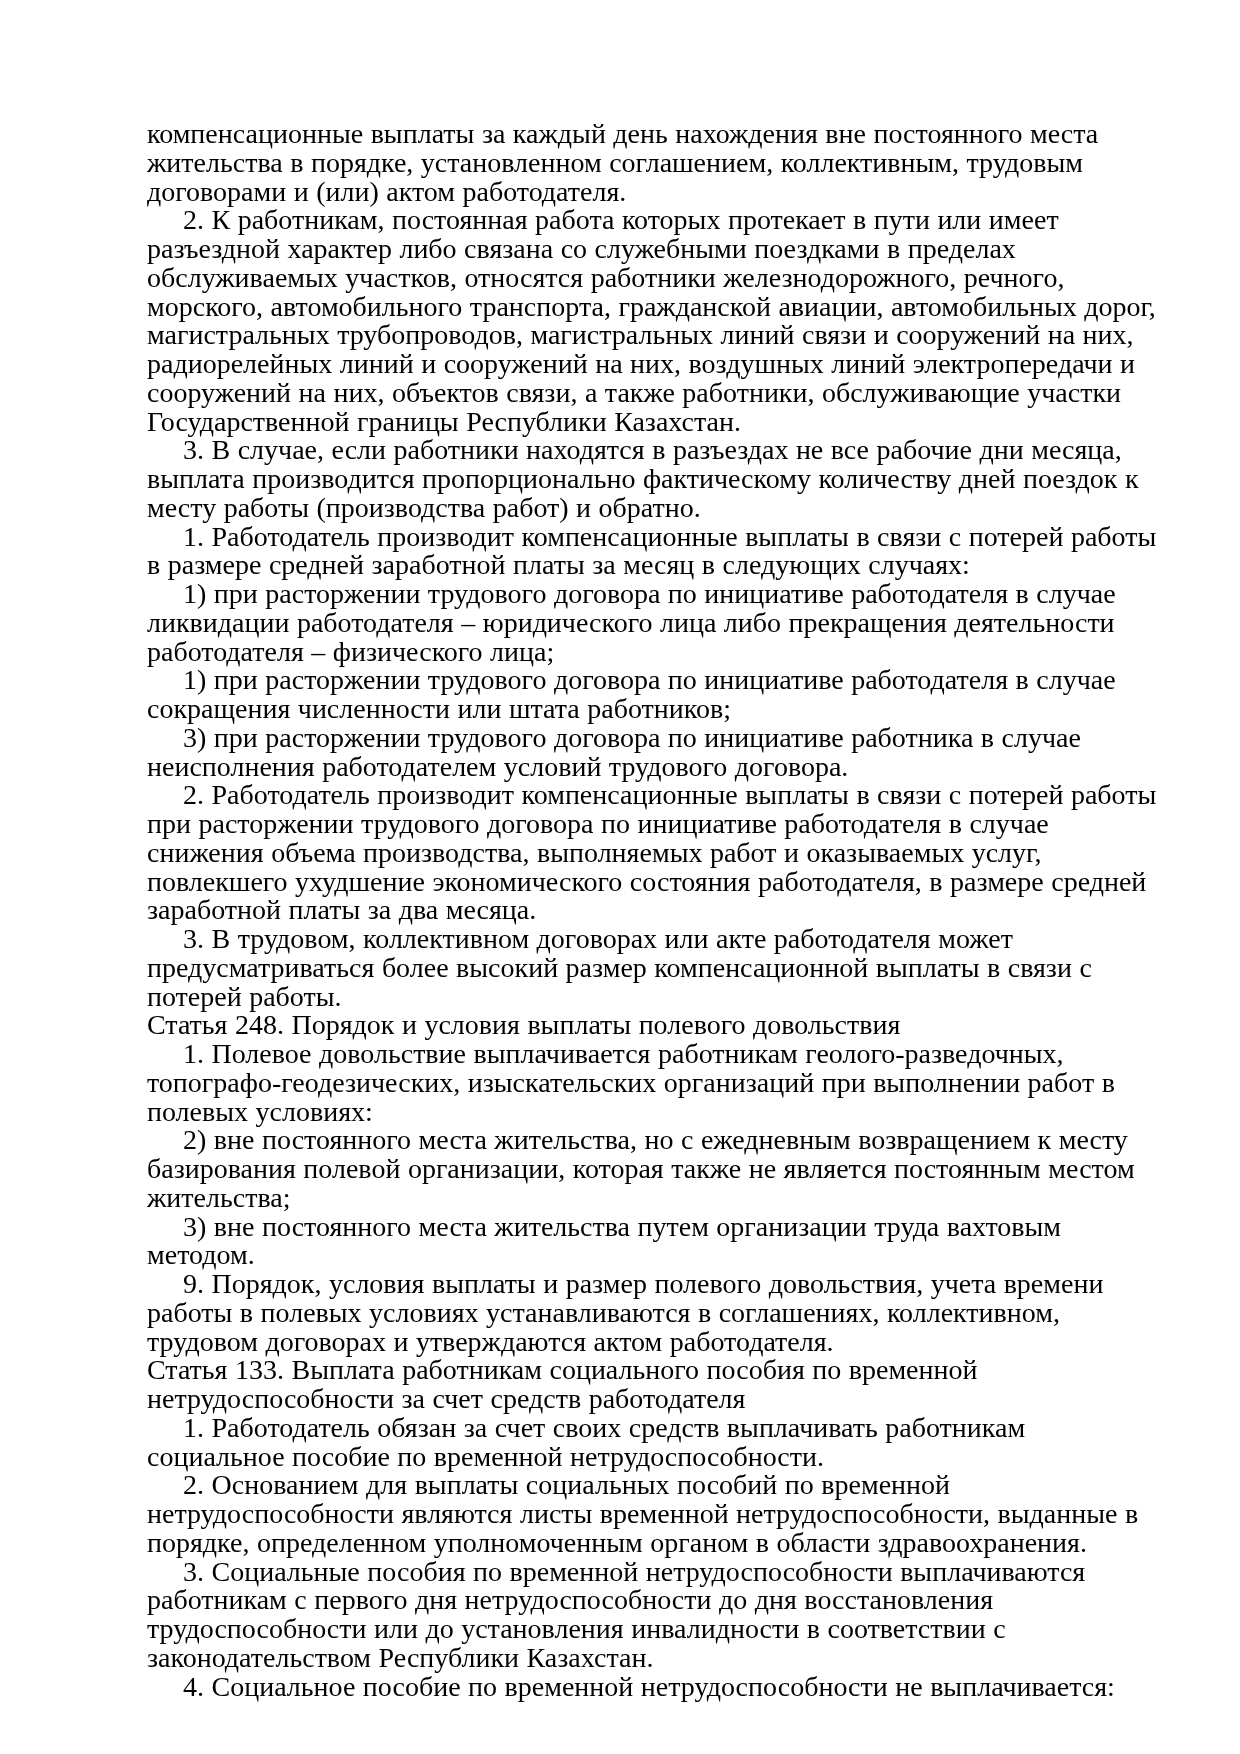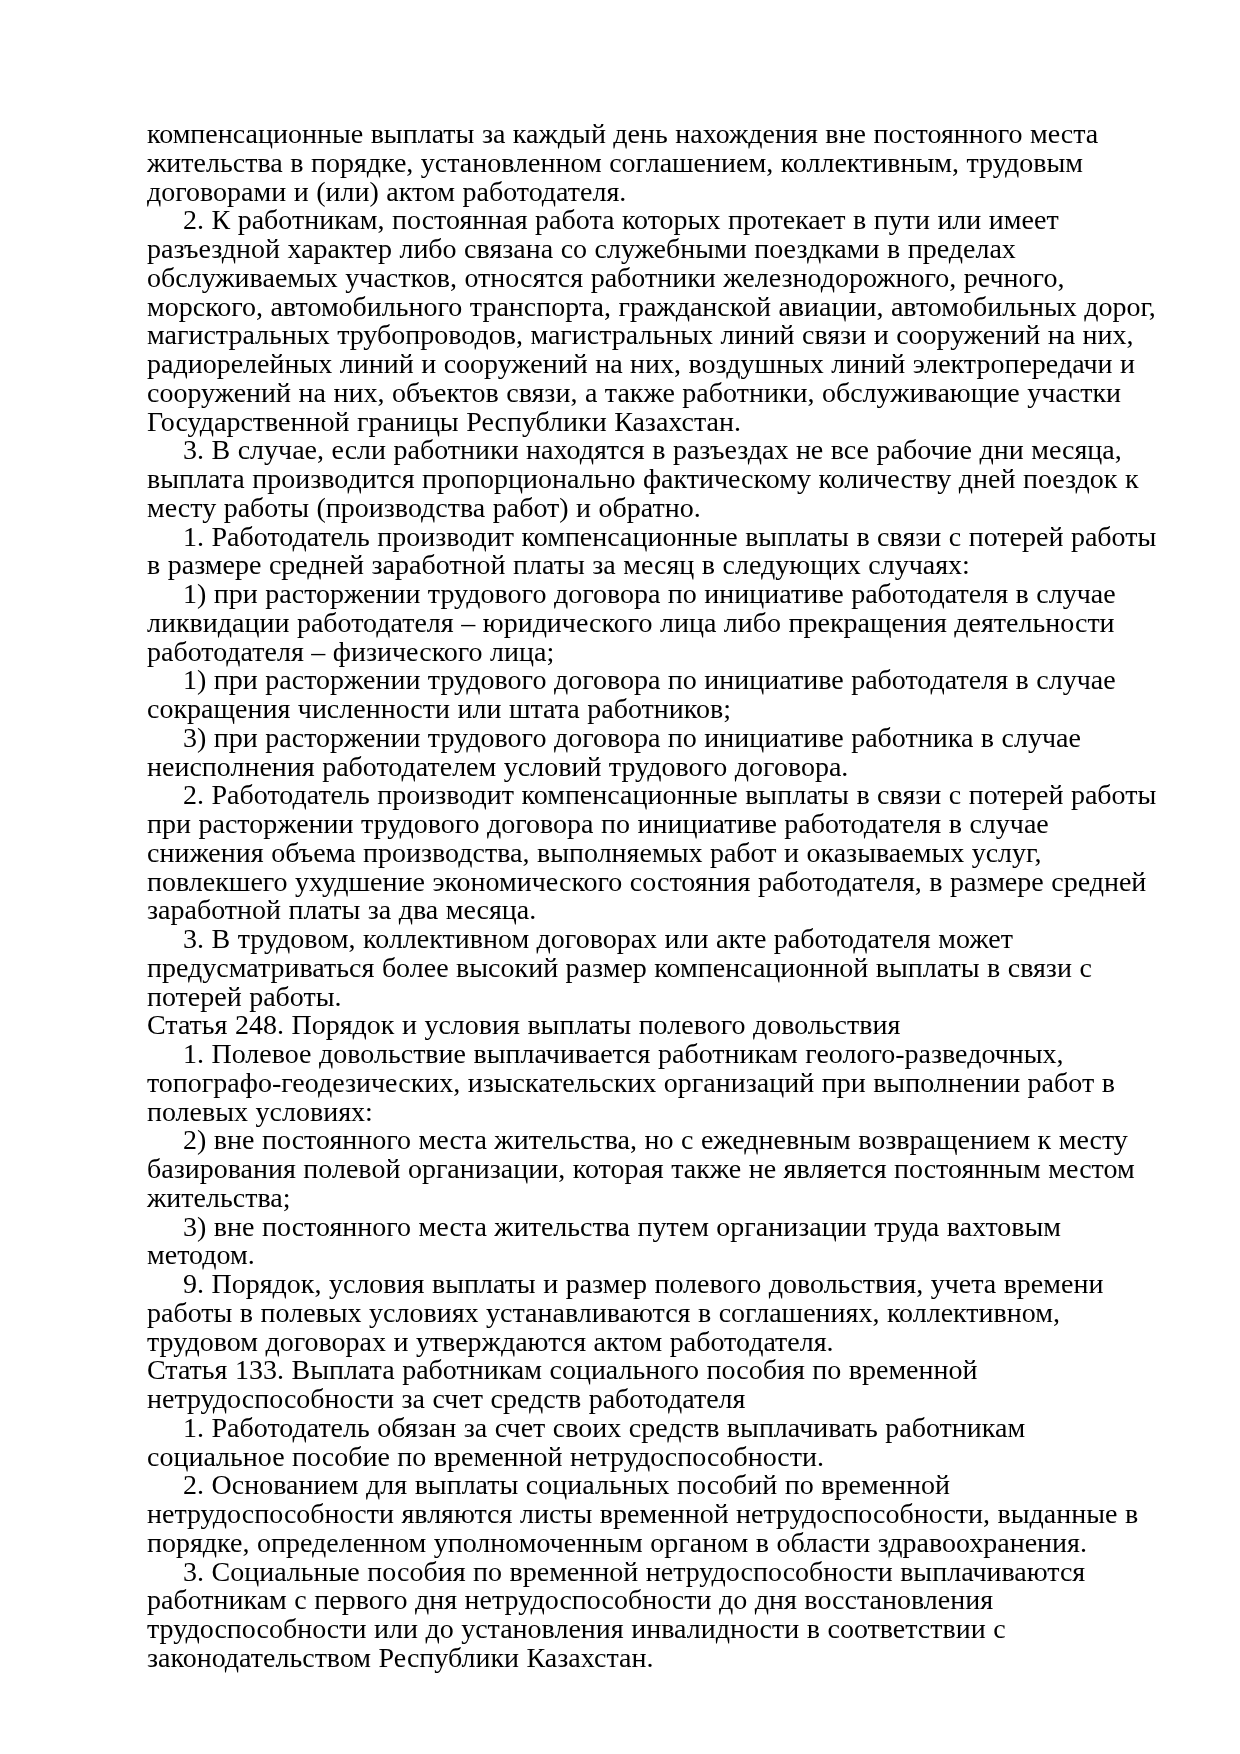--- a/index.html
+++ b/index.html
@@ -50,14 +50,15 @@
       <p class="para indent">3. В трудовом, коллективном договорах или акте работодателя может предусматриваться более высокий размер компенсационной выплаты в связи с потерей работы.</p>
       <p class="para">Статья 248. Порядок и условия выплаты полевого довольствия</p>
       <p class="para indent">1. Полевое довольствие выплачивается работникам геолого-разведочных, топографо-геодезических, изыскательских организаций при выполнении работ в полевых условиях:</p>
       <p class="para indent">2) вне постоянного места жительства, но с ежедневным возвращением к месту базирования полевой организации, которая также не является постоянным местом жительства;</p>
       <p class="para indent">3) вне постоянного места жительства путем организации труда вахтовым методом.</p>
       <p class="para indent">9. Порядок, условия выплаты и размер полевого довольствия, учета времени работы в полевых условиях устанавливаются в соглашениях, коллективном, трудовом договорах и утверждаются актом работодателя.</p>
       <p class="para">Статья 133. Выплата работникам социального пособия по временной нетрудоспособности за счет средств работодателя</p>
       <p class="para indent">1. Работодатель обязан за счет своих средств выплачивать работникам социальное пособие по временной нетрудоспособности.</p>
       <p class="para indent">2. Основанием для выплаты социальных пособий по временной нетрудоспособности являются листы временной нетрудоспособности, выданные в порядке, определенном уполномоченным органом в области здравоохранения.</p>
       <p class="para indent">3. Социальные пособия по временной нетрудоспособности выплачиваются работникам с первого дня нетрудоспособности до дня восстановления трудоспособности или до установления инвалидности в соответствии с законодательством Республики Казахстан.</p>
+      <p class="para indent">4. Социальное пособие по временной нетрудоспособности не выплачивается:</p>
     </div>
 </div>
 
 </body></html>

